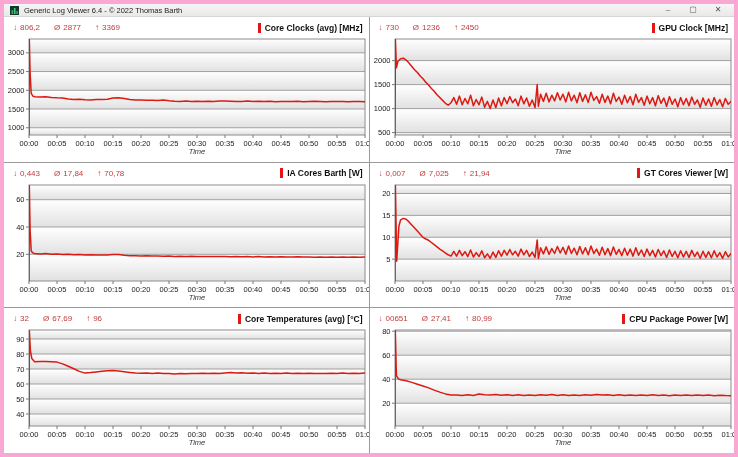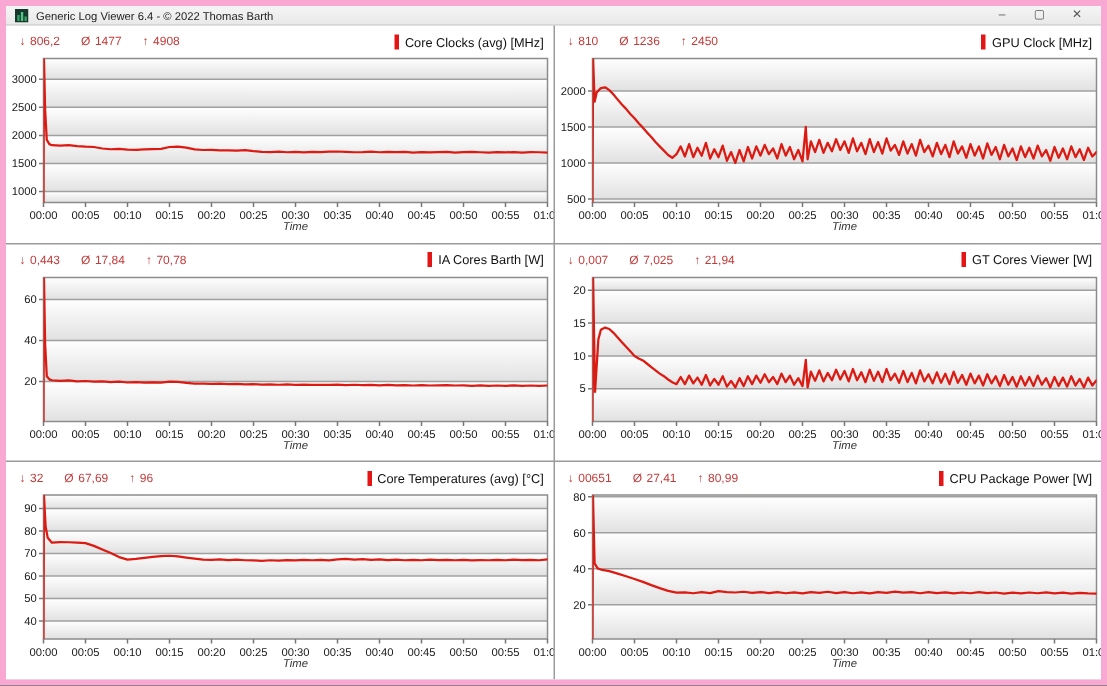--- a/index.html
+++ b/index.html
@@ -47,21 +47,21 @@
   .panel{background:#ffffff;display:flex;flex-direction:column;overflow:hidden;}
   .panel-head{
     flex:0 0 15px;margin-top:3px;
     display:flex;align-items:center;justify-content:space-between;
     padding:0 6px 0 9px;
   }
   .stats{display:flex;gap:14px;font-size:8px;color:#c23b3b;}
   .stat{display:flex;gap:3px;align-items:baseline;white-space:nowrap;}
   .legend{display:flex;align-items:center;gap:4px;}
   .legend-bar{width:3px;height:10px;background:#e31515;display:inline-block;}
-  .legend-title{font-size:8.5px;font-weight:normal;color:#101010;white-space:nowrap;}
+  .legend-title{font-size:8.5px;font-weight:bold;color:#101010;white-space:nowrap;}
   .plot{flex:1;position:relative;margin:1px 0 0 0;}
   .plot svg{position:absolute;left:0;top:0;}
 </style>
 </head>
 <body>
 
 <div id="window">
 
   <div id="titlebar">
     <svg class="app-icon" viewBox="0 0 9 9">
@@ -82,25 +82,25 @@
 
     <section class="panel">
       <div class="panel-head">
         <div class="stats">
           <span class="stat">
               <span>↓</span>
               <span>806,2</span>
             </span>
           <span class="stat">
               <span>Ø</span>
-              <span>1477</span>
+              <span>2877</span>
             </span>
           <span class="stat">
               <span>↑</span>
-              <span>4908</span>
+              <span>3369</span>
             </span>
         </div>
         <div class="legend">
           <span class="legend-bar"></span>
           <span class="legend-title">Core Clocks (avg) [MHz]</span>
         </div>
       </div>
       <div class="plot">
           <svg width="368" height="120">
             <defs>
@@ -164,21 +164,21 @@
             <polyline points="25.0,99.0 25.3,3.0 26.1,37.4 27.2,57.3 28.9,60.1 30.6,60.8 36.2,61.1 41.8,60.8 47.4,61.4 53.0,61.8 58.6,62.0 64.2,63.0 69.8,63.5 75.4,63.3 81.0,63.7 86.6,63.9 92.2,63.6 97.8,63.4 103.4,63.2 109.0,62.0 114.6,61.7 120.2,62.4 125.8,63.6 131.4,64.0 137.0,63.9 142.6,64.2 148.2,64.3 153.8,64.4 159.4,64.1 165.0,64.8 170.6,65.2 176.2,65.4 181.8,65.1 187.4,65.5 193.0,65.3 198.6,65.6 204.2,65.2 209.8,65.4 215.4,65.1 221.0,65.0 226.6,65.3 232.2,65.5 237.8,65.4 243.4,65.1 249.0,65.5 254.6,65.2 260.2,65.4 265.8,65.3 271.4,65.7 277.0,65.4 282.6,65.6 288.2,65.4 293.8,65.2 299.4,65.7 305.0,65.4 310.6,65.3 316.2,65.5 321.8,65.7 327.4,65.4 333.0,65.6 338.6,65.4 344.2,65.7 349.8,65.4 355.4,65.5 361.0,65.7" fill="none" stroke="#dc1a12" stroke-width="1.5" stroke-linejoin="round" stroke-linecap="round" clip-path="url(#clip0)"></polyline>
           </svg>
         </div>
     </section>
 
     <section class="panel">
       <div class="panel-head">
         <div class="stats">
           <span class="stat">
               <span>↓</span>
-              <span>810</span>
+              <span>730</span>
             </span>
           <span class="stat">
               <span>Ø</span>
               <span>1236</span>
             </span>
           <span class="stat">
               <span>↑</span>
               <span>2450</span>
             </span>
         </div>

